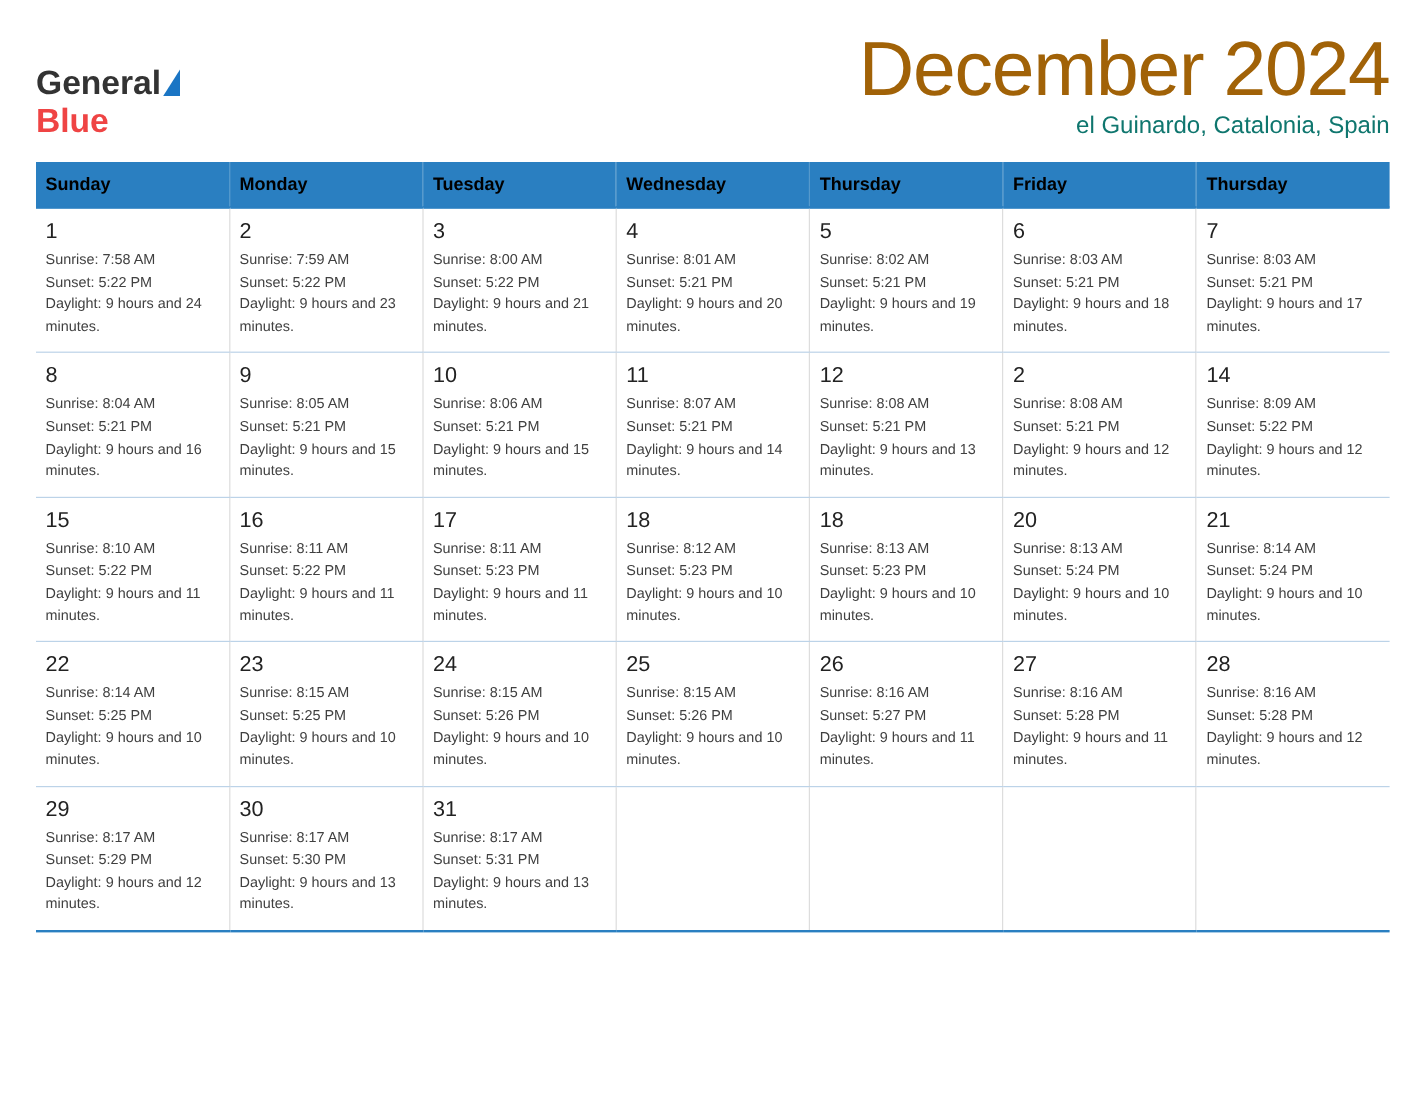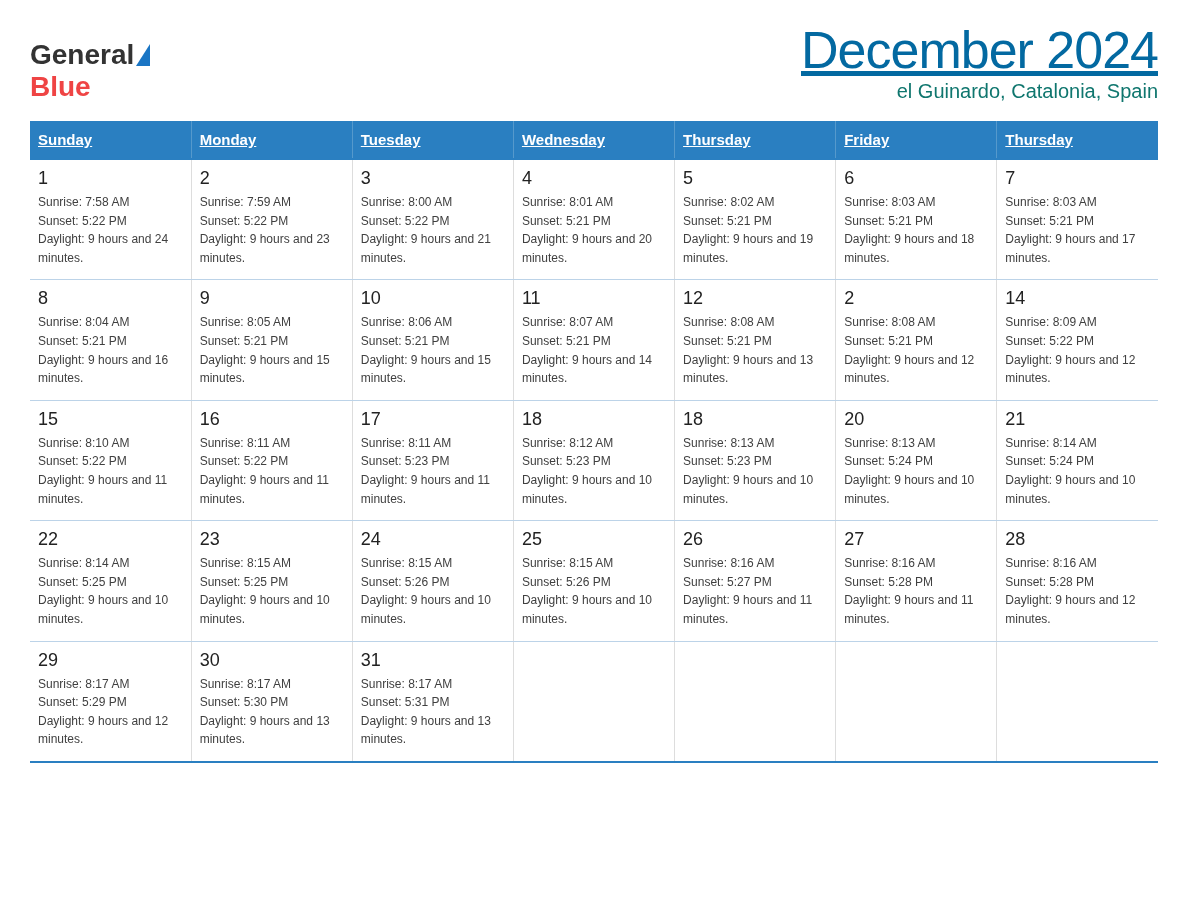--- a/index.html
+++ b/index.html
@@ -42,44 +42,42 @@
     }
     .logo-blue {
       color: #ef4444;
       font-size: 28px;
       font-weight: bold;
     }
     .title-block {
       text-align: right;
     }
     .title-block h1 {
-      font-size: 52px;
+      font-size: 64px;
       font-weight: 300;
-      color: #0369a1;
+      color: #a16207;
       letter-spacing: -1px;
-      text-decoration: underline;
     }
     .title-block h2 {
       font-size: 20px;
       font-weight: 400;
       color: #0f766e;
     }
     table {
       width: 100%;
       border-collapse: collapse;
       font-size: 13px;
     }
     thead tr th {
       background-color: #2a7fc1;
-      color: #ffffff;
+      color: #000000;
       padding: 10px 8px;
       text-align: left;
       font-size: 15px;
       font-weight: 600;
-      text-decoration: underline;
     }
     tbody tr td {
       vertical-align: top;
       padding: 8px 8px 12px 8px;
       border-bottom: 1px solid #bcd3e8;
       width: 14.28%;
       min-height: 90px;
     }
     tbody tr:last-child td {
       border-bottom: 2px solid #2a7fc1;

